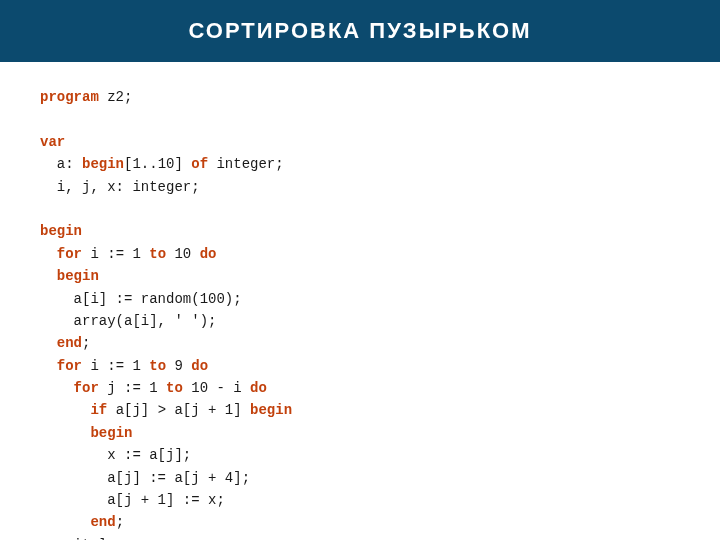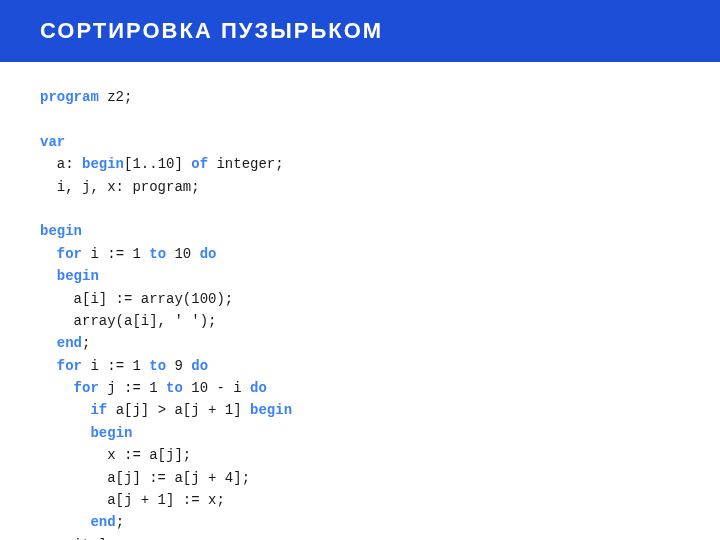--- a/index.html
+++ b/index.html
@@ -10,65 +10,66 @@
 
     body {
       width: 720px;
       height: 540px;
       background: #ffffff;
       font-family: 'Courier New', Courier, monospace;
       overflow: hidden;
     }
 
     .header {
-      background: #1d4ed8;
+      background: #0c4a6e;
       color: #ffffff;
       padding: 18px 40px;
       font-family: Arial, sans-serif;
       font-size: 22px;
       font-weight: bold;
       letter-spacing: 2px;
       text-transform: uppercase;
+      text-align: center;
     }
 
     .code-area {
       padding: 24px 40px;
       font-size: 14px;
       line-height: 1.6;
       color: #1a1a1a;
       white-space: pre;
       font-family: 'Courier New', Courier, monospace;
     }
 
     .kw {
       font-weight: bold;
-      color: #3b82f6;
+      color: #c2410c;
     }
 
     .normal {
       color: #1a1a1a;
     }
   </style>
 </head>
 <body>
 
 <div class="header">
   <span>СОРТИРОВКА ПУЗЫРЬКОМ</span>
 </div>
 
 <div class="code-area"><span class="kw">program</span><span class="normal"> z2;</span>
 
 <span class="kw">var</span>
 <span class="normal">  a: <span class="kw">begin</span>[1..10] <span class="kw">of</span> integer;</span>
-<span class="normal">  i, j, x: program;</span>
+<span class="normal">  i, j, x: integer;</span>
 
 <span class="kw">begin</span>
 <span class="normal">  <span class="kw">for</span> i := 1 <span class="kw">to</span> 10 <span class="kw">do</span></span>
 <span class="normal">  <span class="kw">begin</span></span>
-<span class="normal">    a[i] := array(100);</span>
+<span class="normal">    a[i] := random(100);</span>
 <span class="normal">    array(a[i], ' ');</span>
 <span class="normal">  <span class="kw">end</span>;</span>
 <span class="normal">  <span class="kw">for</span> i := 1 <span class="kw">to</span> 9 <span class="kw">do</span></span>
 <span class="normal">    <span class="kw">for</span> j := 1 <span class="kw">to</span> 10 - i <span class="kw">do</span></span>
 <span class="normal">      <span class="kw">if</span> a[j] &gt; a[j + 1] <span class="kw">begin</span></span>
 <span class="normal">      <span class="kw">begin</span></span>
 <span class="normal">        x := a[j];</span>
 <span class="normal">        a[j] := a[j + 4];</span>
 <span class="normal">        a[j + 1] := x;</span>
 <span class="normal">      <span class="kw">end</span>;</span>

